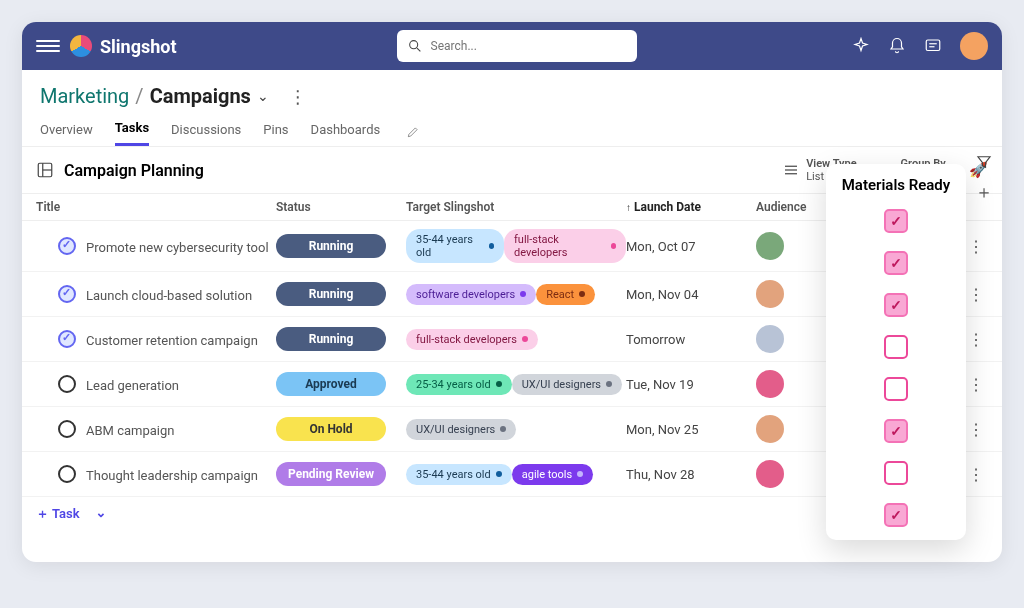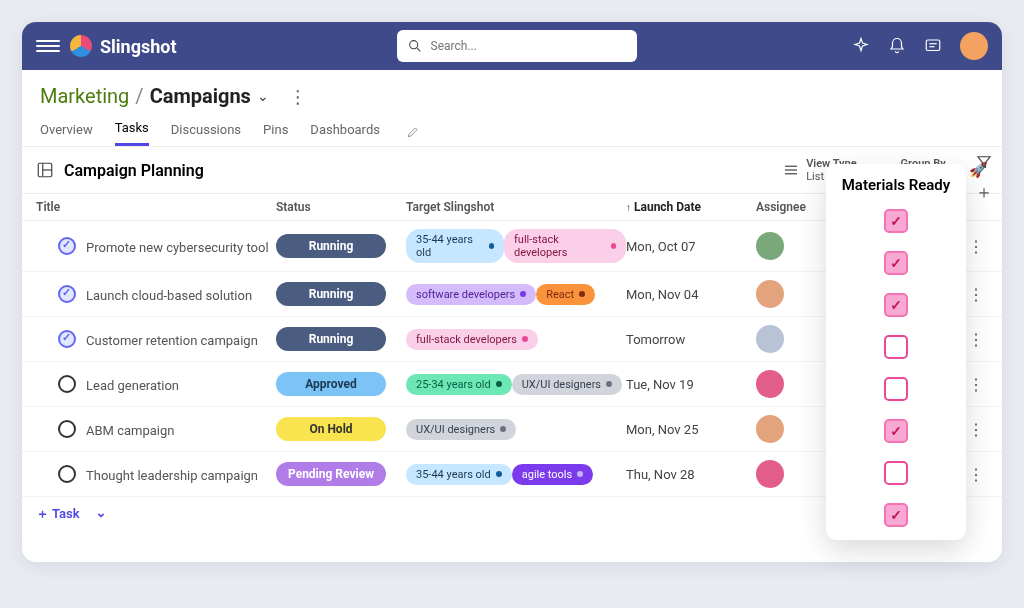--- a/index.html
+++ b/index.html
@@ -11,28 +11,28 @@
 .logo-wrap{display:flex;align-items:center;gap:8px;margin-left:10px}
 .logo-icon{width:22px;height:22px;border-radius:50%;background:conic-gradient(#E94B7A 0 120deg,#2D8FE0 120deg 240deg,#F4B63F 240deg)}
 .logo-text{color:#fff;font-weight:700;font-size:18px}
 .search{flex:0 0 240px;margin-left:220px;background:#fff;border-radius:6px;height:32px;display:flex;align-items:center;padding:0 10px;gap:8px}
 .search input{border:0;outline:0;font-size:12px;width:100%}
 .top-right{margin-left:auto;display:flex;align-items:center;gap:18px;color:#fff}
 .top-right .icon{width:18px;height:18px;stroke:#fff;fill:none;stroke-width:1.6}
 .sparkle{fill:#A78BFA;stroke:none}
 .avatar-top{width:28px;height:28px;border-radius:50%;background:#F4A261}
 .crumb{padding:14px 18px 0;display:flex;align-items:center;gap:6px;font-size:20px}
-.crumb-parent{color:#4d7c0f}
+.crumb-parent{color:#0f766e}
 .crumb-sep{color:#888}
 .crumb-current{font-weight:700;color:#222}
 .crumb-caret{font-size:14px;color:#444}
 .crumb-more{margin-left:14px;font-size:18px;color:#555;display:inline-block}
 .nav{display:flex;gap:22px;padding:12px 18px 0;border-bottom:1px solid #eee;align-items:center;font-size:13px;color:#666}
 .nav-item{padding-bottom:8px;cursor:pointer}
-.nav-item.active{color:#000;font-weight:400;border-bottom:3px solid #4F46E5}
+.nav-item.active{color:#000;font-weight:700;border-bottom:3px solid #4F46E5}
 .pencil{margin-left:4px;stroke:#444;fill:none;width:14px;height:14px}
 .section-head{display:flex;align-items:center;padding:10px 14px;border-bottom:1px solid #eee;gap:10px}
 .section-head h2{font-size:16px;font-weight:600}
 .section-controls{margin-left:auto;display:flex;align-items:center;gap:20px;font-size:11px;color:#555}
 .ctrl{display:flex;gap:6px;align-items:center}
 .ctrl-label{font-weight:600}
 .ctrl-val{font-size:11px}
 .rocket{font-size:15px}
 .table-head{display:flex;padding:6px 14px;border-bottom:1px solid #eee;font-size:12px;color:#555;font-weight:600}
 .col-title{width:240px}
@@ -166,21 +166,21 @@
       </div>
       <span class="rocket">🚀</span>
     </div>
   </div>
 
   <div class="table-head">
     <div class="col-title">Title</div>
     <div class="col-status">Status</div>
     <div class="col-target">Target Slingshot</div>
     <div class="col-launch launch-head"><span class="sort-arrow">↑</span><span>Launch Date</span></div>
-    <div class="col-assign">Assignee</div>
+    <div class="col-assign">Audience</div>
   </div>
 
   <div class="rows-wrap" id="rows">
       <div class="row">
         <div class="col-title">
           <div class="checkbox done" style="margin-left: 22px;"></div>
           <span>Promote new cybersecurity tool</span>
         </div>
         <div class="col-status">
           <div class="status-pill s-running">Running</div>

